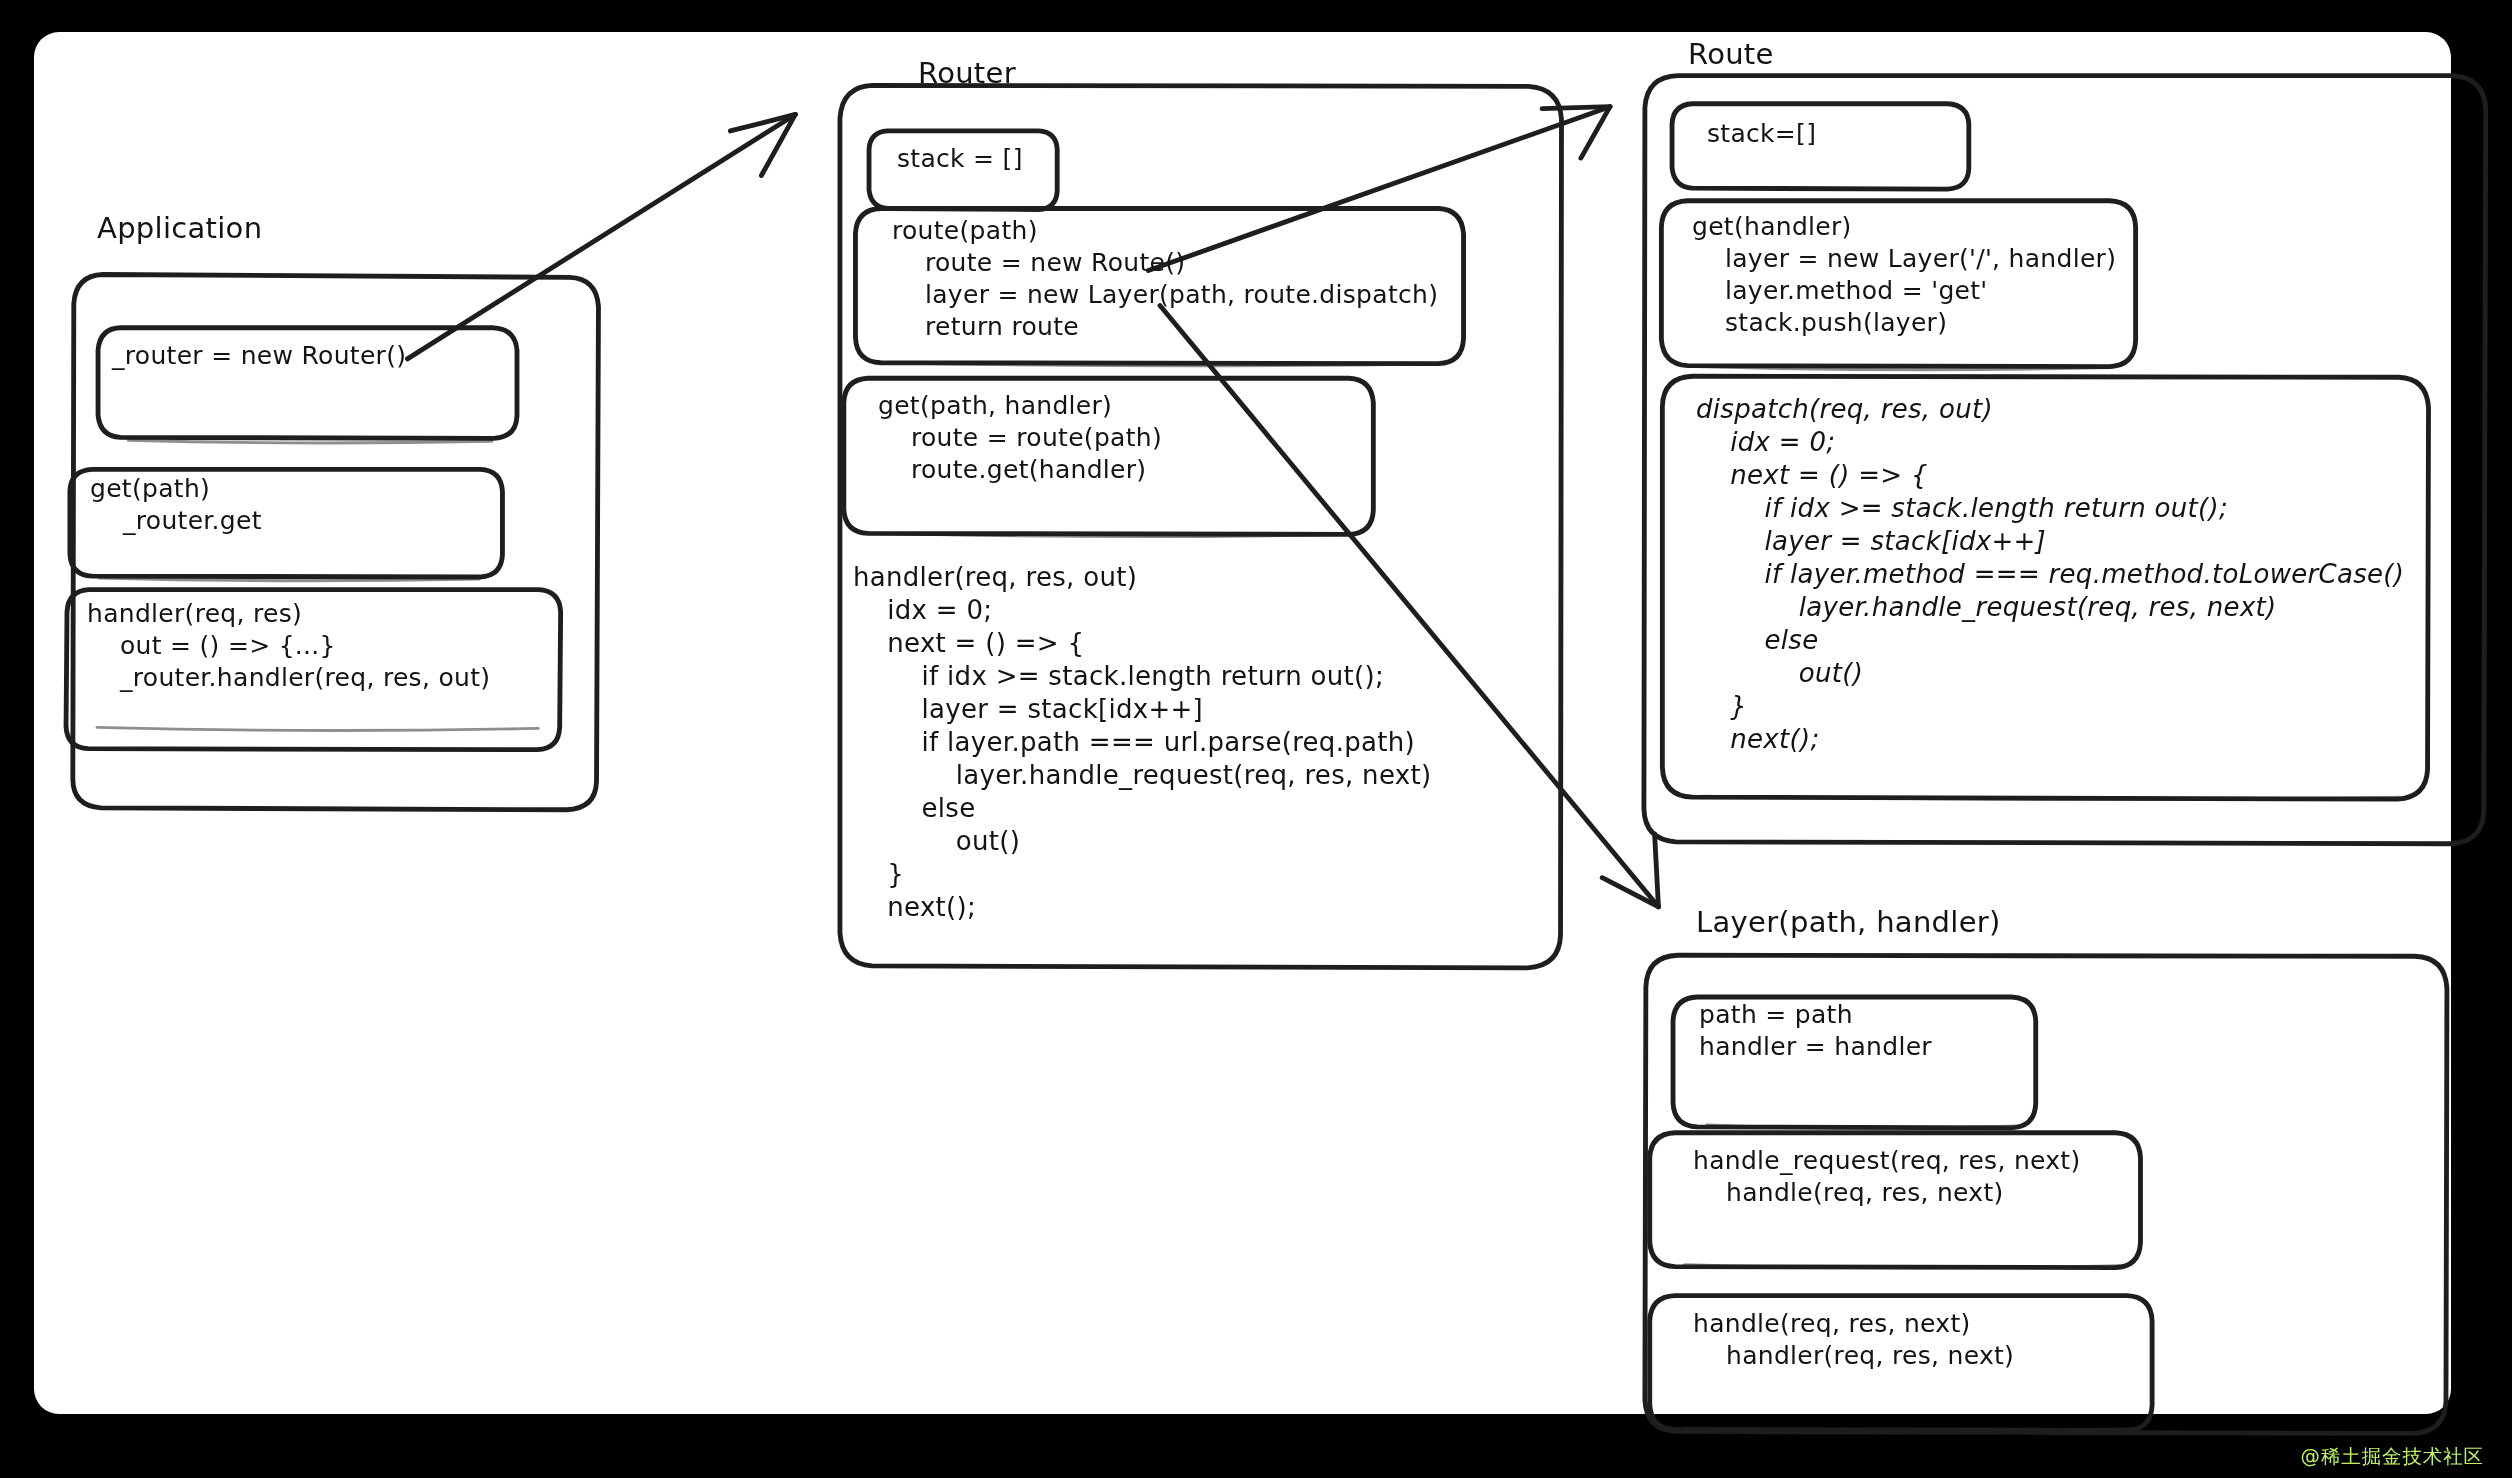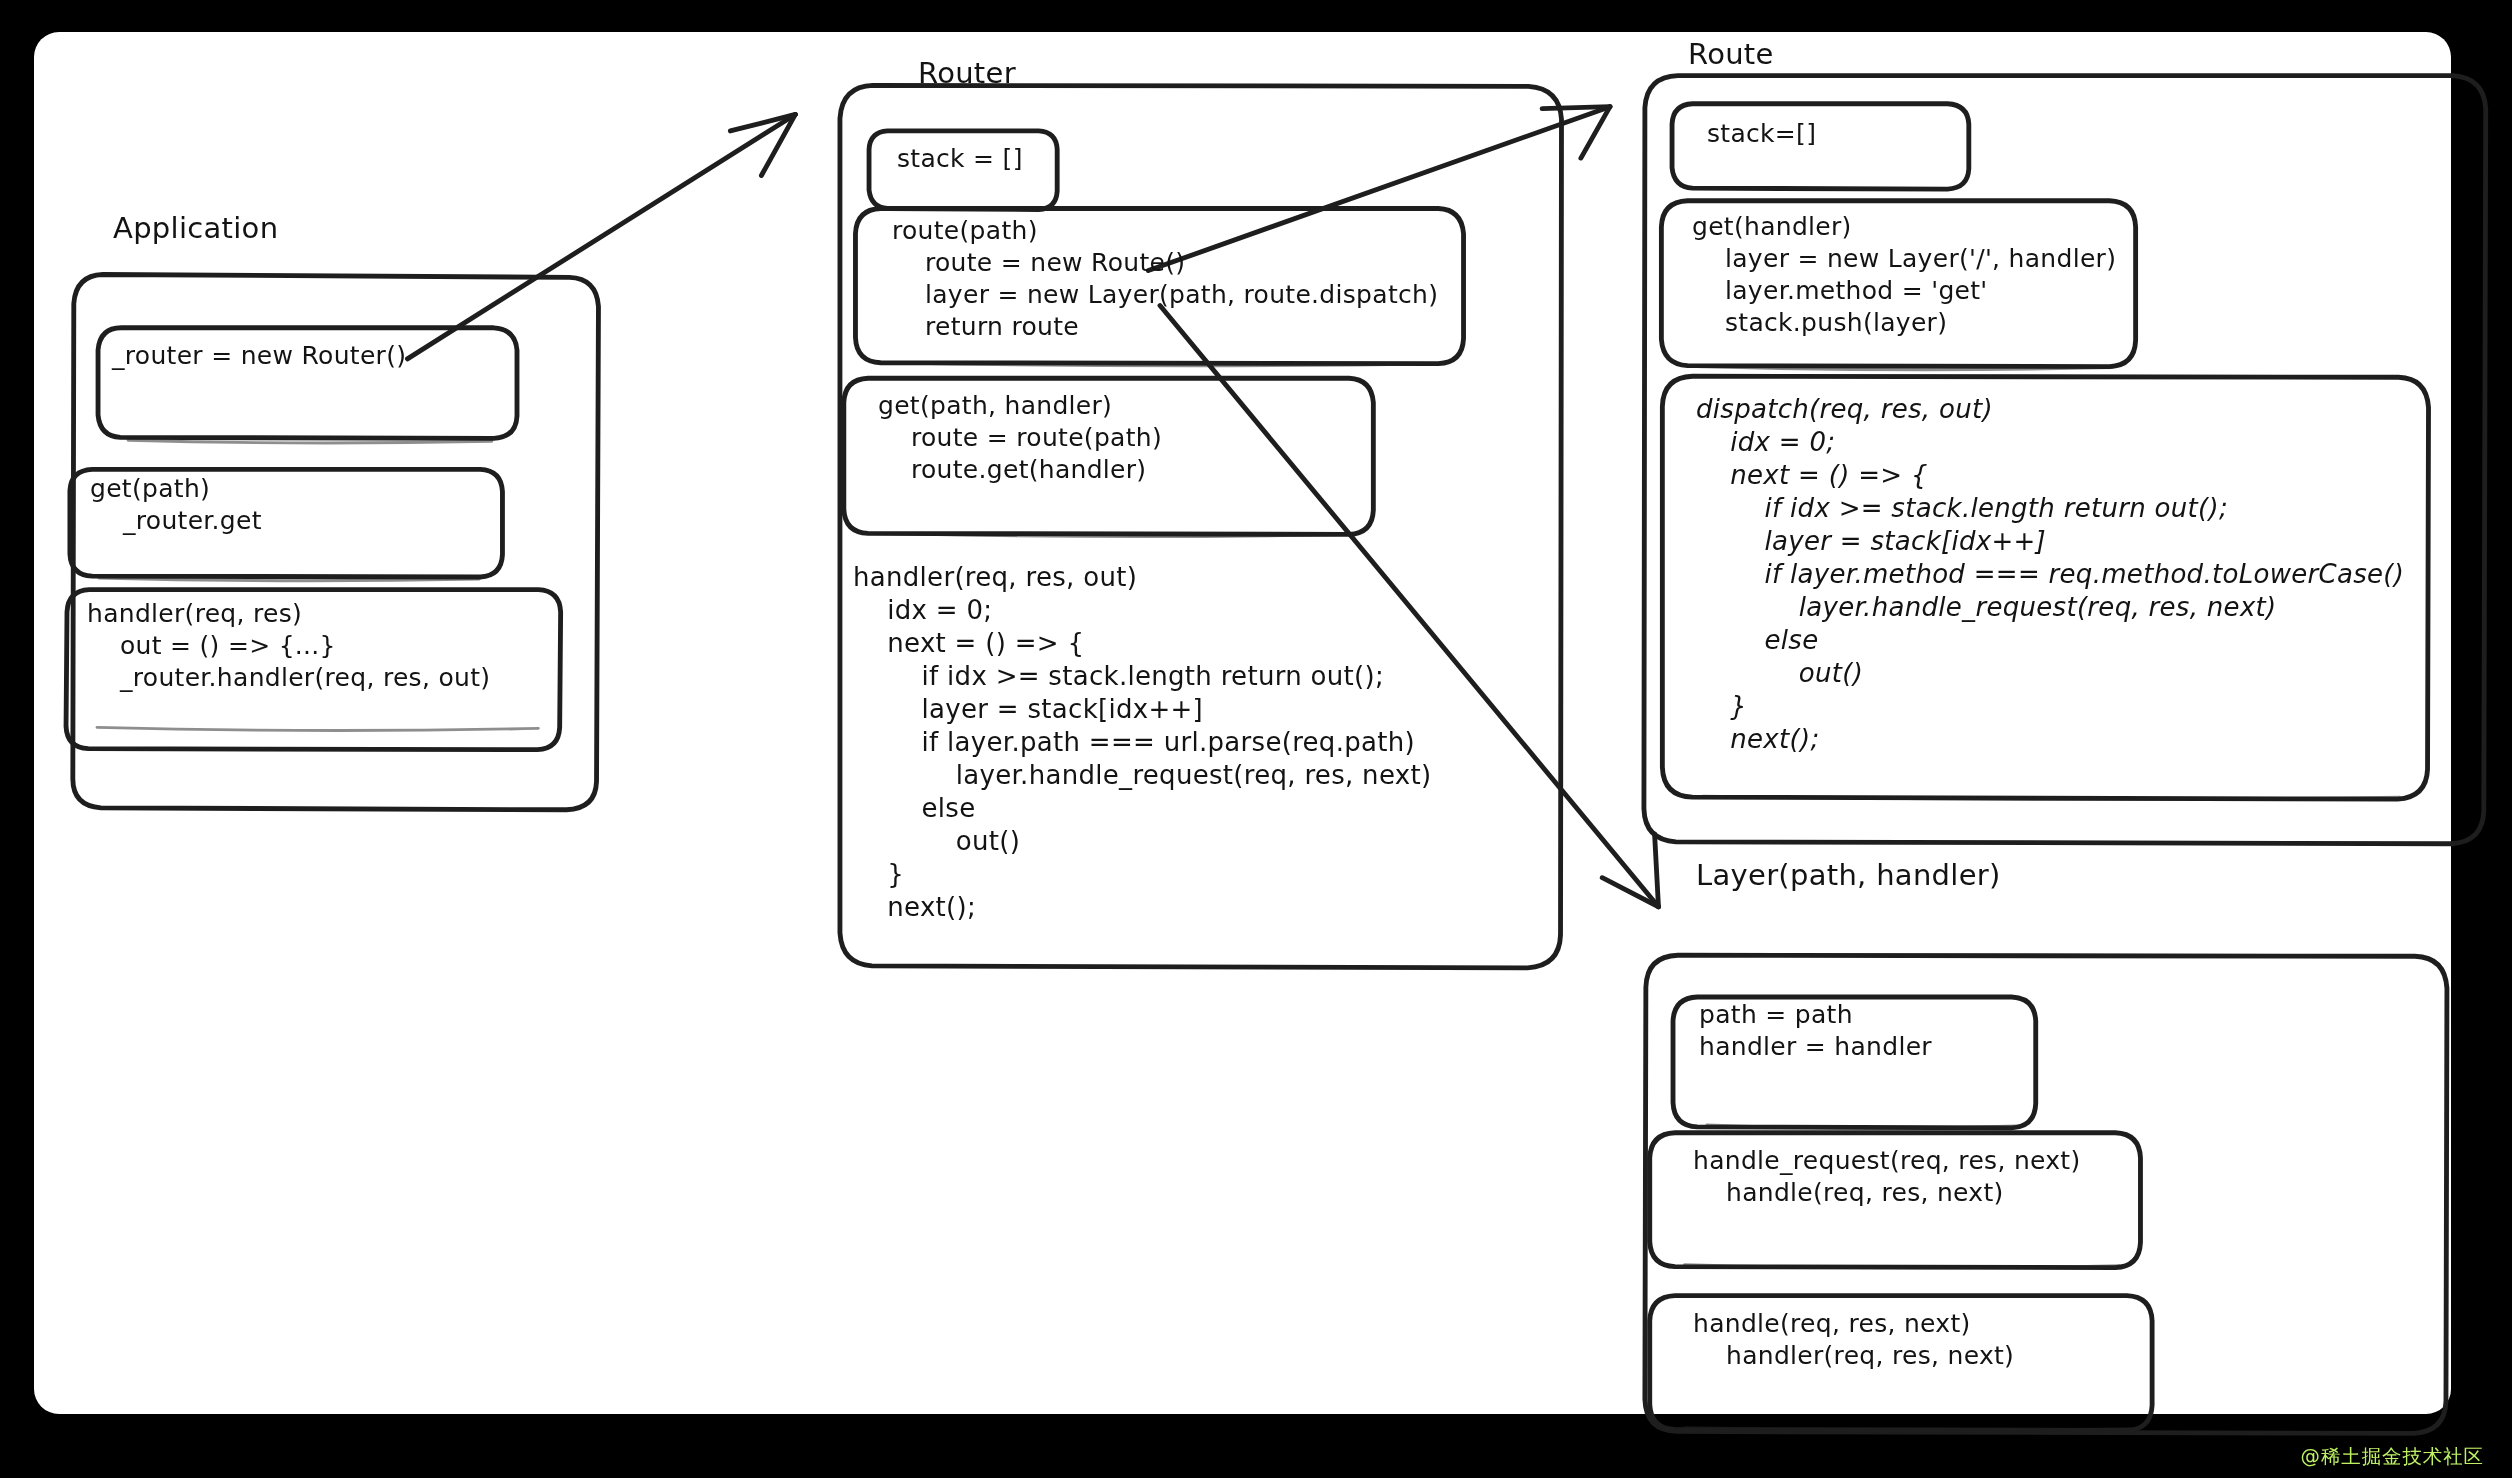--- a/index.html
+++ b/index.html
@@ -98,21 +98,21 @@
         <path d="M1660 110 L1630 163"></path>
       </g>
       <g stroke-width="5">
         <path d="M1196 315 L1710 935"></path>
         <path d="M1710 935 L1706 860"></path>
         <path d="M1710 935 L1652 905"></path>
       </g>
     </g>
   </svg>
 
-  <div class="lbl grp-title" style="left:97px;top:211px;margin-left:16px;">Application</div>
+  <div class="lbl grp-title" style="left:97px;top:211px;">Application</div>
   <div class="lbl code" style="left:112px;top:340px;">_router = new Router()</div>
   <div class="lbl code" style="left:90px;top:473px;">get(path)
     _router.get</div>
   <div class="lbl code" style="left:87px;top:598px;">handler(req, res)
     out = () =&gt; {...}
     _router.handler(req, res, out)</div>
 
   <div class="lbl grp-title" style="left:894px;top:56px;margin-left:24px;">Router</div>
   <div class="lbl code" style="left:897px;top:143px;">stack = []</div>
   <div class="lbl code" style="left:892px;top:215px;">route(path)
@@ -145,21 +145,21 @@
     next = () =&gt; {
         if idx &gt;= stack.length return out();
         layer = stack[idx++]
         if layer.method === req.method.toLowerCase()
             layer.handle_request(req, res, next)
         else
             out()
     }
     next();</div>
 
-  <div class="lbl grp-title" style="left:1696px;top:858px;">Layer(path, handler)</div>
+  <div class="lbl grp-title" style="left:1696px;top:905px;">Layer(path, handler)</div>
   <div class="lbl code" style="left:1699px;top:999px;">path = path
 handler = handler</div>
   <div class="lbl code" style="left:1693px;top:1145px;">handle_request(req, res, next)
     handle(req, res, next)</div>
   <div class="lbl code" style="left:1693px;top:1308px;">handle(req, res, next)
     handler(req, res, next)</div>
 
   <div class="wm">@稀土掘金技术社区</div>
 </div>
 

